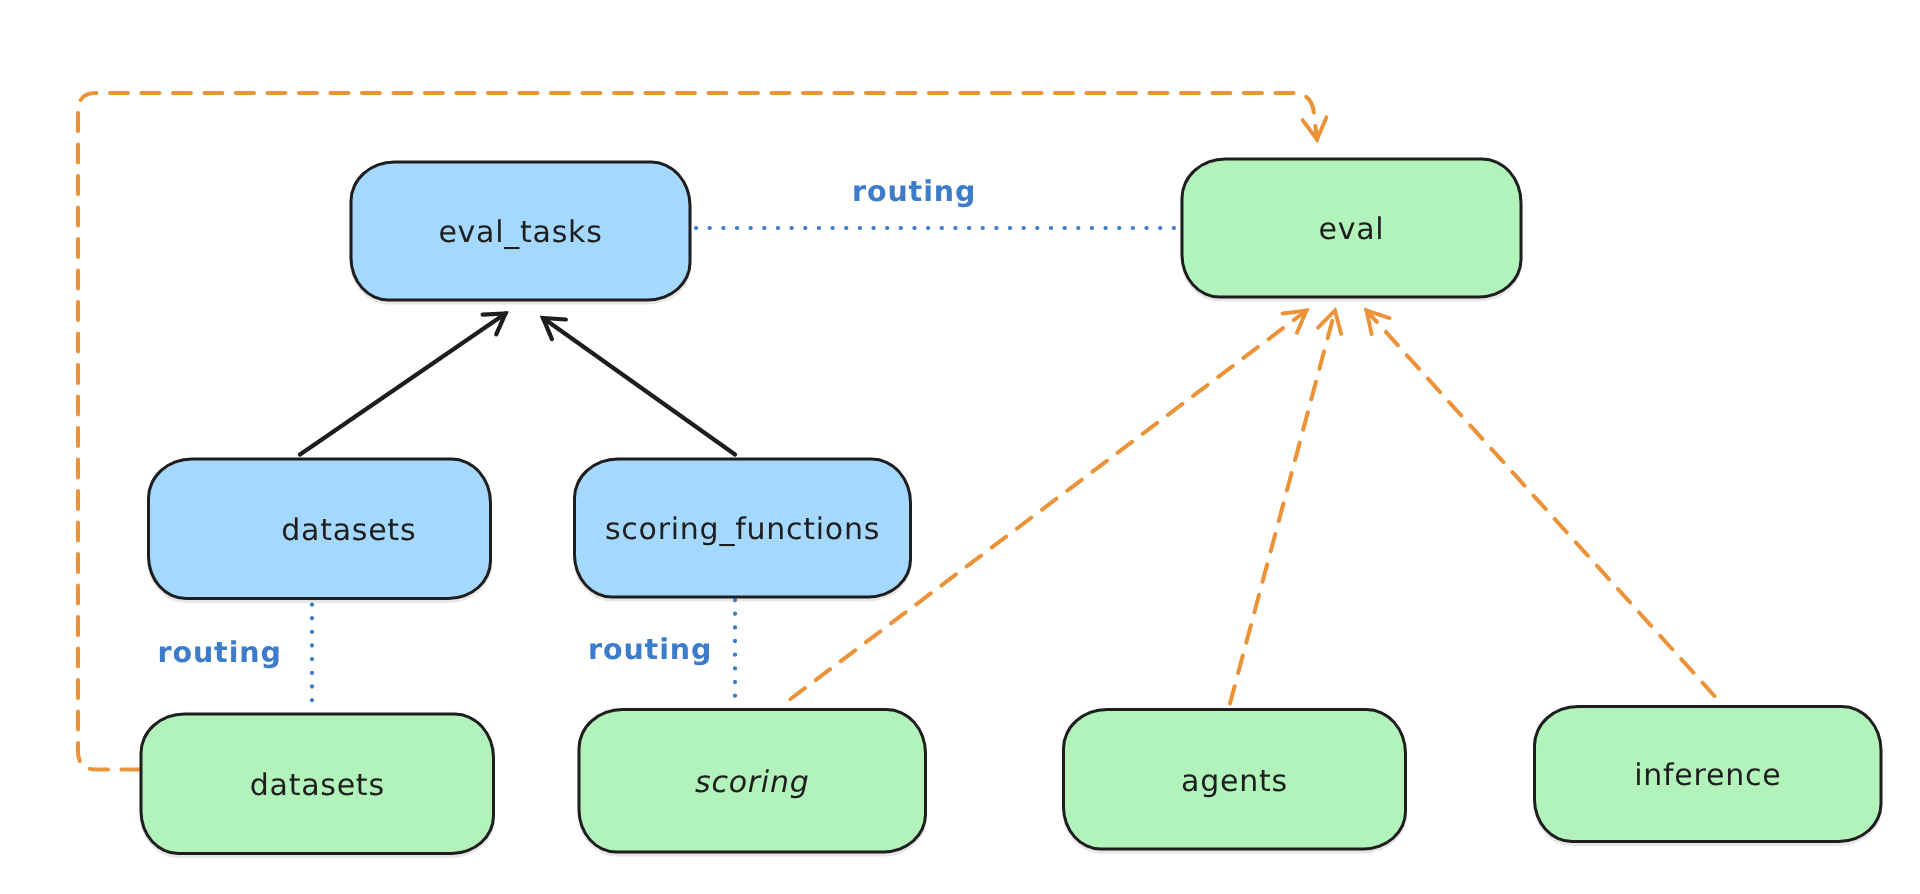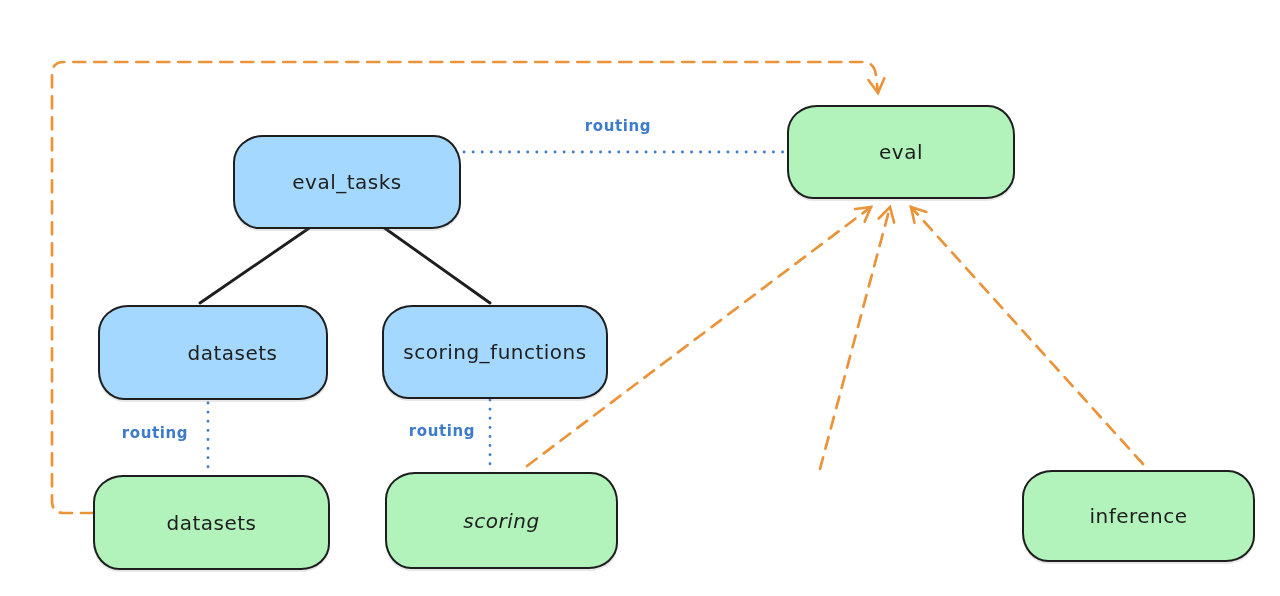--- a/index.html
+++ b/index.html
@@ -34,24 +34,24 @@
     font-size: 20px;
     letter-spacing: 0.5px;
     color: var(--node-stroke, #1e1e1e);
     box-shadow: 0 2px 0 rgba(120,120,120,0.18);
   }
   .node.blue  { background: var(--blue-node-fill, #a5d8ff); }
   .node.green { background: var(--green-node-fill, #b2f2bb); }
   .edge-label {
     position: absolute;
     color: var(--routing-blue, #3d7bcb);
-    font-size: 15px;
+    font-size: 19px;
     font-weight: 600;
     letter-spacing: 0.6px;
-    text-align: center;
+    text-align: left;
   }
 </style>
 </head>
 <body>
 
 <div class="canvas">
 
   <svg class="edges-svg" viewBox="0 0 1280 596" xmlns="http://www.w3.org/2000/svg">
     <defs>
       <marker id="arrow-black" markerUnits="userSpaceOnUse" markerWidth="30" markerHeight="30" refX="1" refY="0" orient="auto" viewBox="-15 -15 30 30">
@@ -68,21 +68,21 @@
 
     <line x1="200" y1="303" x2="337" y2="209" stroke="var(--black-arrow,#1e1e1e)" stroke-width="2.9" stroke-linecap="round" marker-end="url(#arrow-black)"></line>
     <line x1="490" y1="303" x2="362" y2="212" stroke="var(--black-arrow,#1e1e1e)" stroke-width="2.9" stroke-linecap="round" marker-end="url(#arrow-black)"></line>
 
     <path d="M93,513 L64,513 Q52,513 52,501 L52,74 Q52,62 64,62 L862,62 Q875,62 876,76 L878,93" fill="none" stroke="var(--provider-orange,#ea9339)" stroke-width="2.7" stroke-dasharray="12 9" stroke-linecap="round" marker-end="url(#arrow-orange)"></path>
     <line x1="527" y1="466" x2="871" y2="207" stroke="var(--provider-orange,#ea9339)" stroke-width="2.7" stroke-dasharray="12 9" stroke-linecap="round" marker-end="url(#arrow-orange)"></line>
     <line x1="820" y1="469" x2="890" y2="207" stroke="var(--provider-orange,#ea9339)" stroke-width="2.7" stroke-dasharray="12 9" stroke-linecap="round" marker-end="url(#arrow-orange)"></line>
     <line x1="1143" y1="464" x2="911" y2="207" stroke="var(--provider-orange,#ea9339)" stroke-width="2.7" stroke-dasharray="12 9" stroke-linecap="round" marker-end="url(#arrow-orange)"></line>
   </svg>
 
-  <div class="node blue" style="left:233px; top:107px; width:228px; height:94px;margin-top:28px;">
+  <div class="node blue" style="left:233px; top:107px; width:228px; height:94px;">
     <span>eval_tasks</span>
   </div>
 
   <div class="node green" style="left:787px; top:105px; width:228px; height:94px;text-align:right;">
     <span>eval</span>
   </div>
 
   <div class="node blue" style="left:98px; top:305px; width:230px; height:95px;padding-left:39px;">
     <span>datasets</span>
   </div>
@@ -92,20 +92,23 @@
   </div>
 
   <div class="node green" style="left:93px; top:475px; width:237px; height:95px;">
     <span>datasets</span>
   </div>
 
   <div class="node green" style="left:385px; top:472px; width:233px; height:97px;font-style:italic;">
     <span>scoring</span>
   </div>
 
+  <div class="node green" style="left:708px; top:472px; width:230px; height:95px;">
+    <span>agents</span>
+  </div>
 
   <div class="node green" style="left:1022px; top:470px; width:233px; height:92px;">
     <span>inference</span>
   </div>
 
   <div class="edge-label" style="left:568px; top:117px; width:100px;">routing</div>
 
   <div class="edge-label" style="left:105px; top:424px; width:100px;">routing</div>
 
   <div class="edge-label" style="left:392px; top:422px; width:100px;">routing</div>

